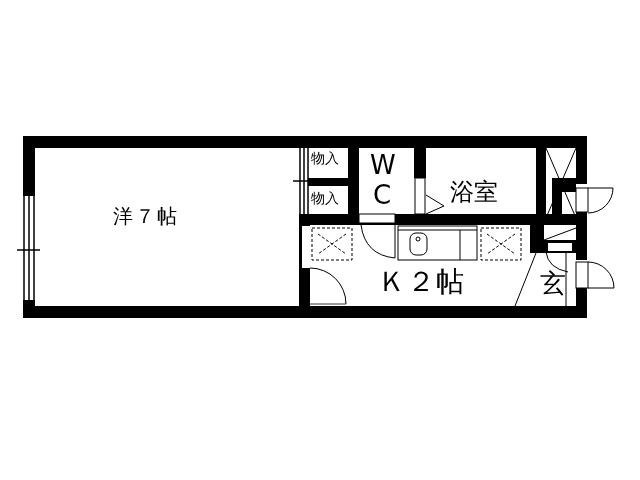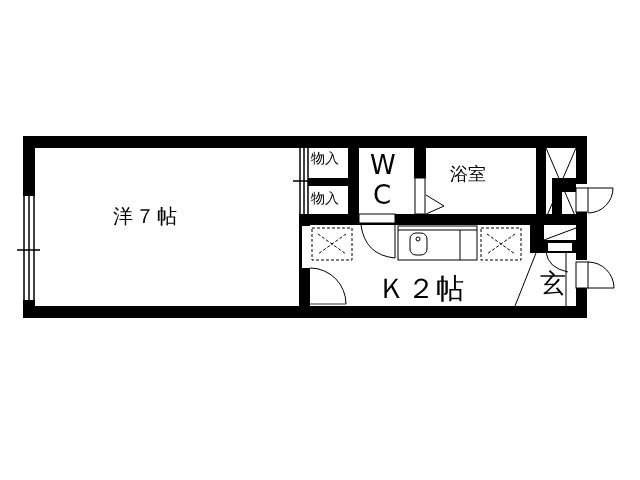--- a/index.html
+++ b/index.html
@@ -92,19 +92,19 @@
   </g>
 
   <path d="M361,225 Q365,255 395,258" fill="none" stroke="#000" stroke-width="1"></path>
   <line x1="395" y1="225" x2="395" y2="258" stroke="#000" stroke-width="1"></line>
 
   <path d="M310,268 A36,36 0 0 1 346,304" fill="none" stroke="#000" stroke-width="1"></path>
   <line x1="310" y1="304" x2="346" y2="304" stroke="#000" stroke-width="0.8"></line>
 </svg>
 
 <div class="lbl" style="left:113px; top:206px; font-size:20px; letter-spacing:2px;">洋７帖</div>
-<div class="lbl" style="left:378px; top:268px; font-size:28px; letter-spacing:1px;margin-top:7px;">Ｋ２帖</div>
-<div class="lbl" style="left:450px; top:165px; font-size:18px;">浴室</div>
+<div class="lbl" style="left:378px; top:268px; font-size:28px; letter-spacing:1px;">Ｋ２帖</div>
+<div class="lbl" style="left:450px; top:180px; font-size:24px;">浴室</div>
 <div class="lbl" style="left:370px; top:152px; font-size:26px;">W</div>
 <div class="lbl" style="left:373px; top:182px; font-size:26px;">C</div>
 <div class="lbl" style="left:311px; top:151px; font-size:14px;">物入</div>
 <div class="lbl" style="left:311px; top:191px; font-size:14px;">物入</div>
 <div class="lbl" style="left:540px; top:270px; font-size:26px;">玄</div>
 
 </body></html>

